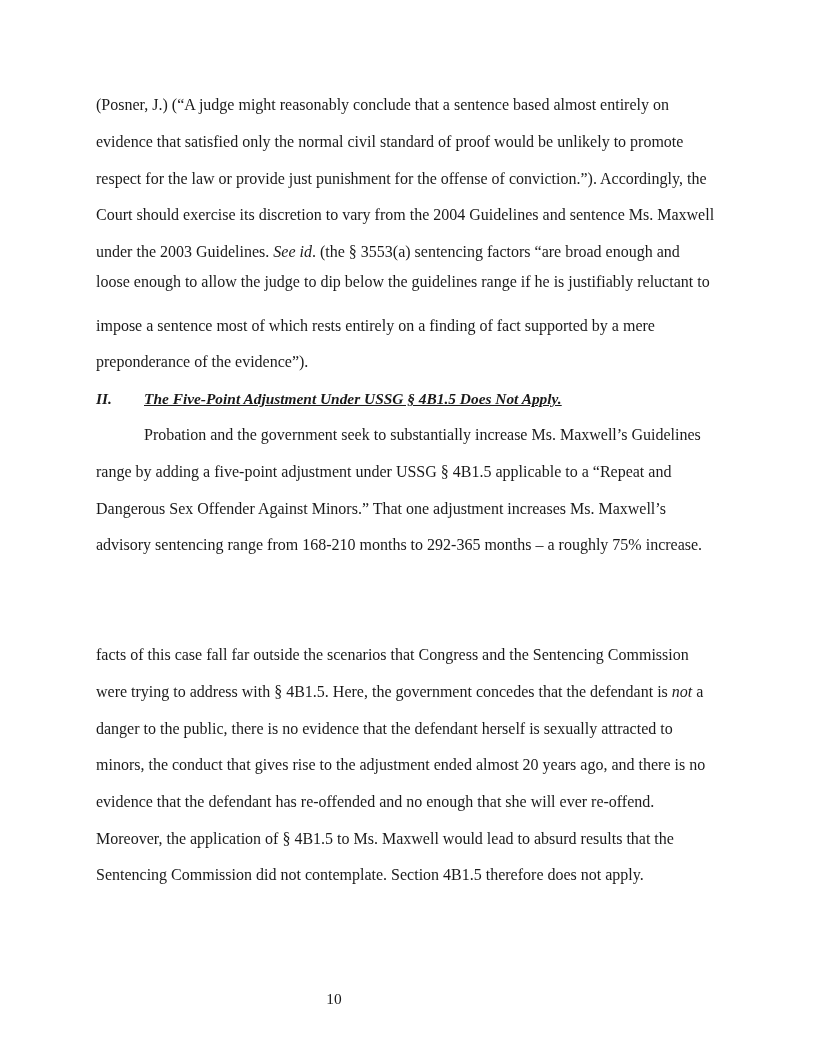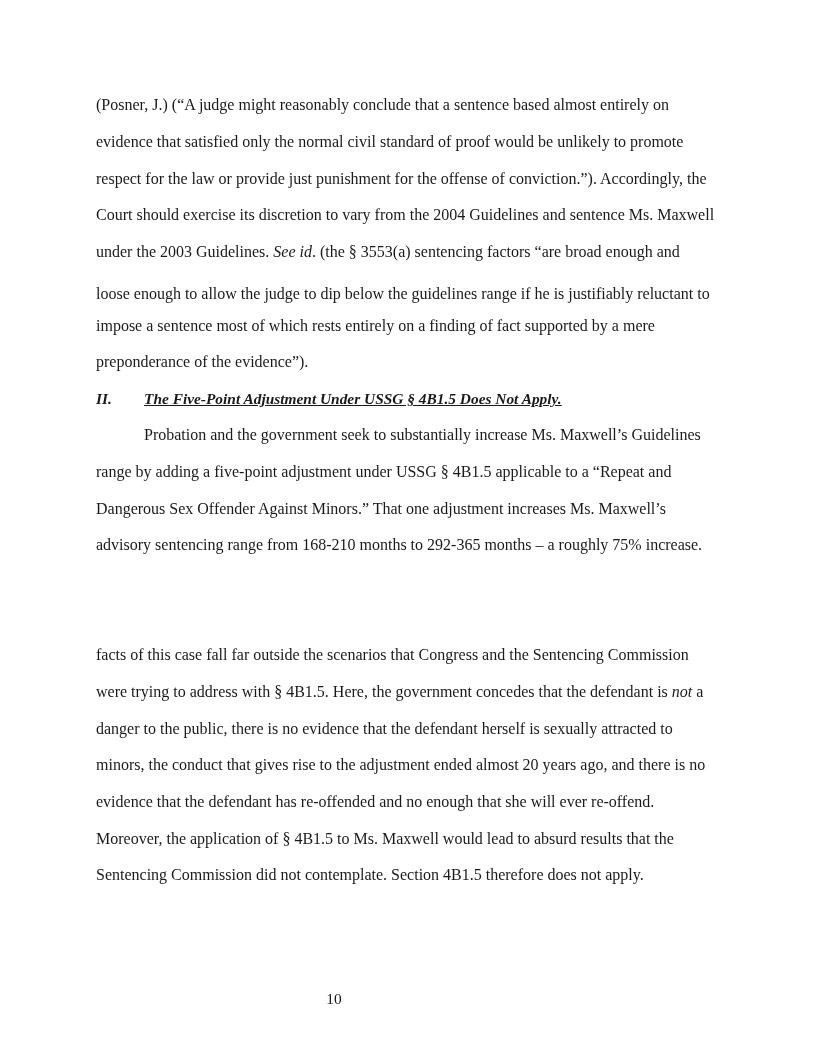--- a/index.html
+++ b/index.html
@@ -54,21 +54,21 @@
 
 <div class="page">
 
   <div class="line" style="top:96px;">(Posner, J.) (“A judge might reasonably conclude that a sentence based almost entirely on</div>
   <div class="line" style="top:133px;">evidence that satisfied only the normal civil standard of proof would be unlikely to promote</div>
   <div class="line" style="top:170px;font-family:Liberation Serif, serif;">respect for the law or provide just punishment for the offense of conviction.”).  Accordingly, the</div>
   <div class="line" style="top:206px;">Court should exercise its discretion to vary from the 2004 Guidelines and sentence Ms. Maxwell</div>
   <div class="line" style="top:243px;">
     <span>under the 2003 Guidelines.  </span><em>See id</em><span>. (the § 3553(a) sentencing factors “are broad enough and</span>
   </div>
-  <div class="line" style="top:285px;">loose enough to allow the judge to dip below the guidelines range if he is justifiably reluctant to</div>
+  <div class="line" style="top:273px;">loose enough to allow the judge to dip below the guidelines range if he is justifiably reluctant to</div>
   <div class="line" style="top:317px;">impose a sentence most of which rests entirely on a finding of fact supported by a mere</div>
   <div class="line" style="top:353px;">preponderance of the evidence”).</div>
 
   <div class="heading" style="top:390px;">
     <span class="num">II.</span><span class="title">The Five-Point Adjustment Under USSG § 4B1.5 Does Not Apply.</span>
   </div>
 
   <div class="line indent" style="top:426px;">Probation and the government seek to substantially increase Ms. Maxwell’s Guidelines</div>
   <div class="line" style="top:463px;">range by adding a five-point adjustment under USSG § 4B1.5 applicable to a “Repeat and</div>
   <div class="line" style="top:500px;">Dangerous Sex Offender Against Minors.”  That one adjustment increases Ms. Maxwell’s</div>

